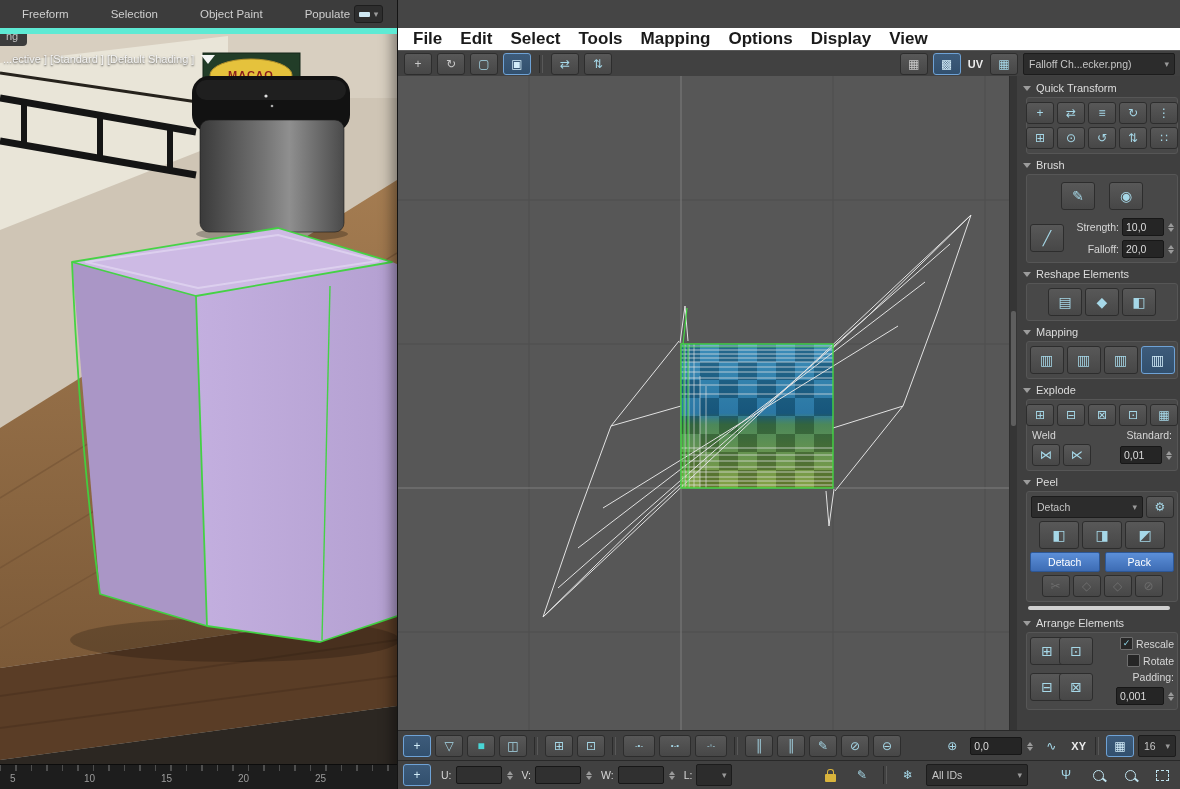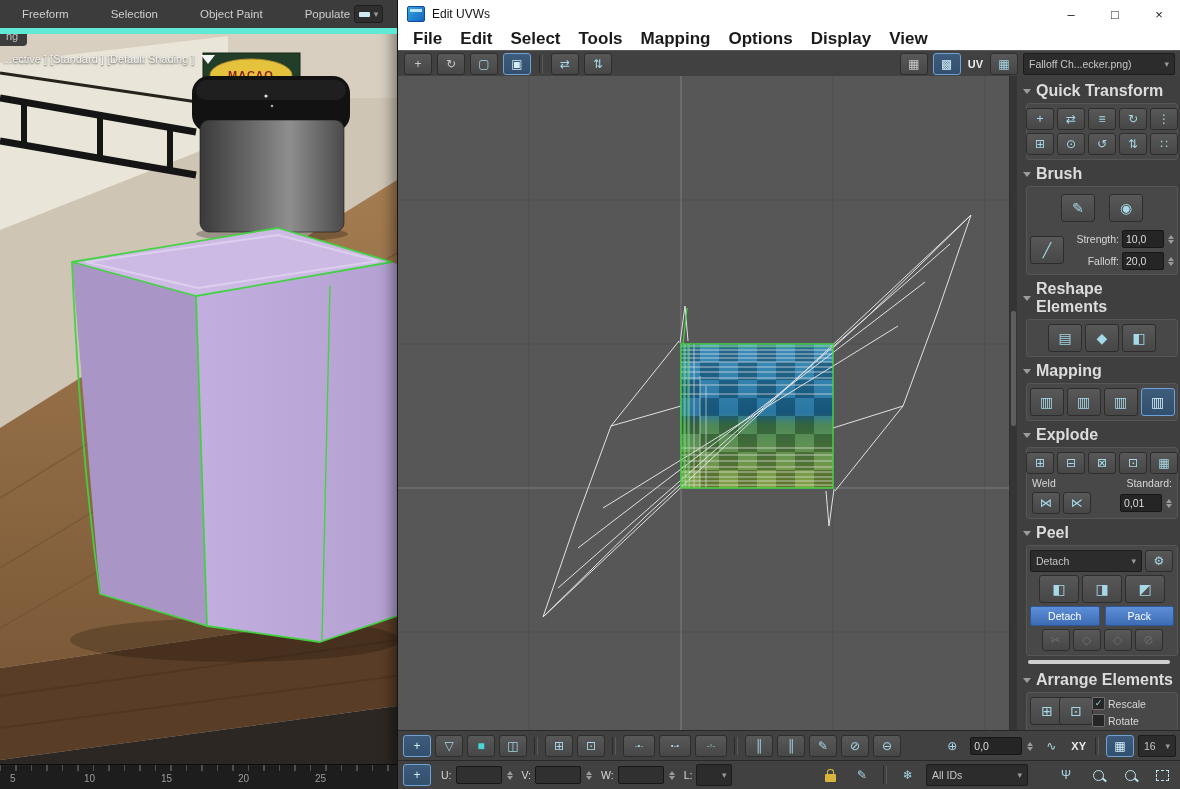--- a/index.html
+++ b/index.html
@@ -49,25 +49,25 @@
   .dropdown .dar{margin-left:auto;color:#9a9a9a;font-size:9px}
   .tex-dd{width:140px}
 
   .workspace{position:absolute;top:76px;left:0;right:0;bottom:58px;display:flex}
   .canvas{position:relative;width:618px;background:#575757;border-right:1px solid #2e2e2e;overflow:hidden}
   .vscroll{width:7px;background:#353535;position:relative;flex:none}
   .vthumb{position:absolute;top:235px;left:1px;width:5px;height:115px;background:#5e5e5e;border-radius:2px}
   .sidepanel{width:158px;background:#3f3f3f;padding:4px 3px 0 3px;overflow:hidden;flex:none}
 
   .rollout{margin-bottom:3px}
-  .rhead{display:flex;align-items:center;gap:5px;padding:2px 2px 3px 3px;color:#dcdcdc;font-size:16px;font-weight:700}
+  .rhead{display:flex;align-items:center;gap:5px;padding:2px 2px 3px 3px;color:#dcdcdc;font-size:11px;font-weight:400}
   .rarrow{width:0;height:0;border-left:4px solid transparent;border-right:4px solid transparent;border-top:5px solid #9c9c9c;flex:none}
   .rbody{margin-left:6px;background:#484848;border:1px solid #565656;border-radius:3px;padding:4px 3px;display:flex;flex-direction:column;gap:3px}
   .irow{display:flex;align-items:center;justify-content:center;gap:3px}
-  .irow.lft{justify-content:flex-start}
+  .irow.lft{justify-content:flex-end}
   .lbl{color:#d6d6d6;font-size:10.5px;white-space:nowrap}
   .lblr{width:50px;text-align:right;flex:none}
   .field{height:16px;background:#252525;border:1px solid #171717;border-radius:2px;color:#dcdcdc;font-size:10.5px;display:inline-flex;align-items:center;padding:0 3px;flex:none}
   .field.dis{color:#777;background:#303030}
   .w24{width:24px}.w26{width:26px}.w34{width:34px}.w38{width:38px}.w40{width:40px}.w44{width:44px}.w90{width:90px}.w100{width:100px}
   .spin{display:inline-flex;flex-direction:column;justify-content:center;gap:1px;margin-left:1px;flex:none}
   .spin i{display:block;width:0;height:0;border-left:3px solid transparent;border-right:3px solid transparent}
   .spin .su{border-bottom:4px solid #9b9b9b}
   .spin .sd{border-top:4px solid #9b9b9b}
   .bluebtn{flex:1;height:18px;background:linear-gradient(#5c8fd8,#3d6cb4);border:1px solid #2d5796;border-radius:2px;color:#fff;font-size:10.5px;display:flex;align-items:center;justify-content:center}
@@ -174,29 +174,20 @@
       <span class="rnum" style="left:10px">5</span>
       <span class="rnum" style="left:84px">10</span>
       <span class="rnum" style="left:161px">15</span>
       <span class="rnum" style="left:238px">20</span>
       <span class="rnum" style="left:315px">25</span>
     </div>
   </div>
 
   <div class="uvw">
 
-    <div class="titlebar">
-      <span class="title-icon"></span>
-      <span class="title-text">Edit UVWs</span>
-      <span class="winbtns">
-        <span class="winbtn">–</span>
-        <span class="winbtn">□</span>
-        <span class="winbtn">×</span>
-      </span>
-    </div>
 
     <div class="menubar">
       <span class="menu-item">File</span>
       <span class="menu-item">Edit</span>
       <span class="menu-item">Select</span>
       <span class="menu-item">Tools</span>
       <span class="menu-item">Mapping</span>
       <span class="menu-item">Options</span>
       <span class="menu-item">Display</span>
       <span class="menu-item">View</span>

